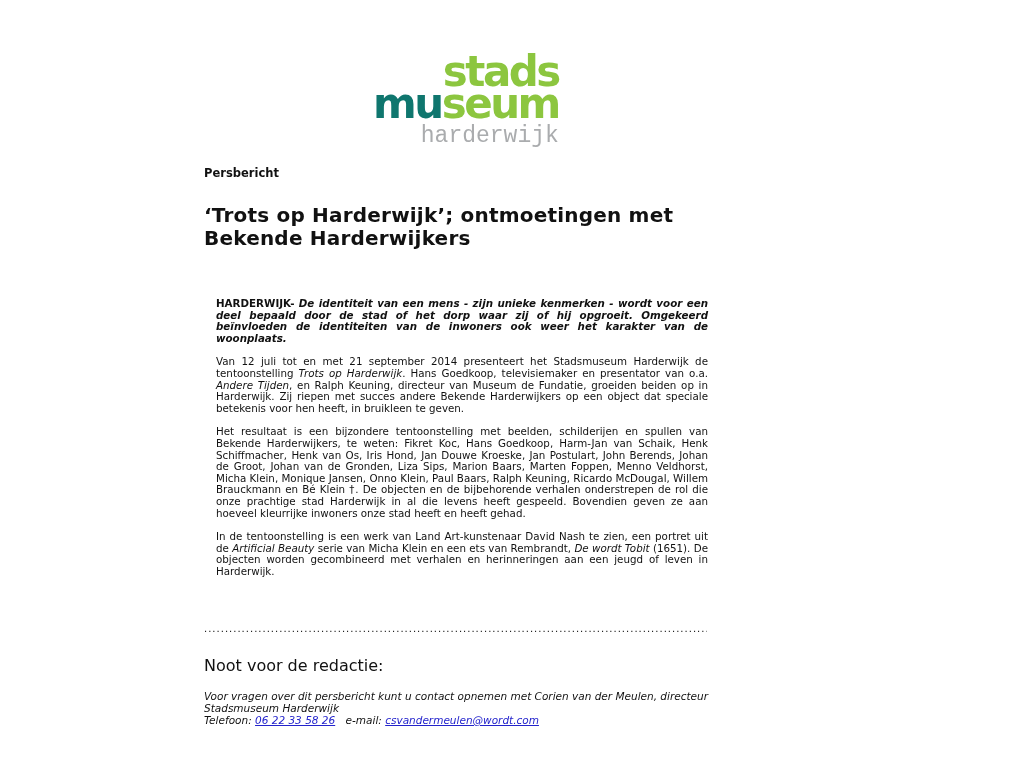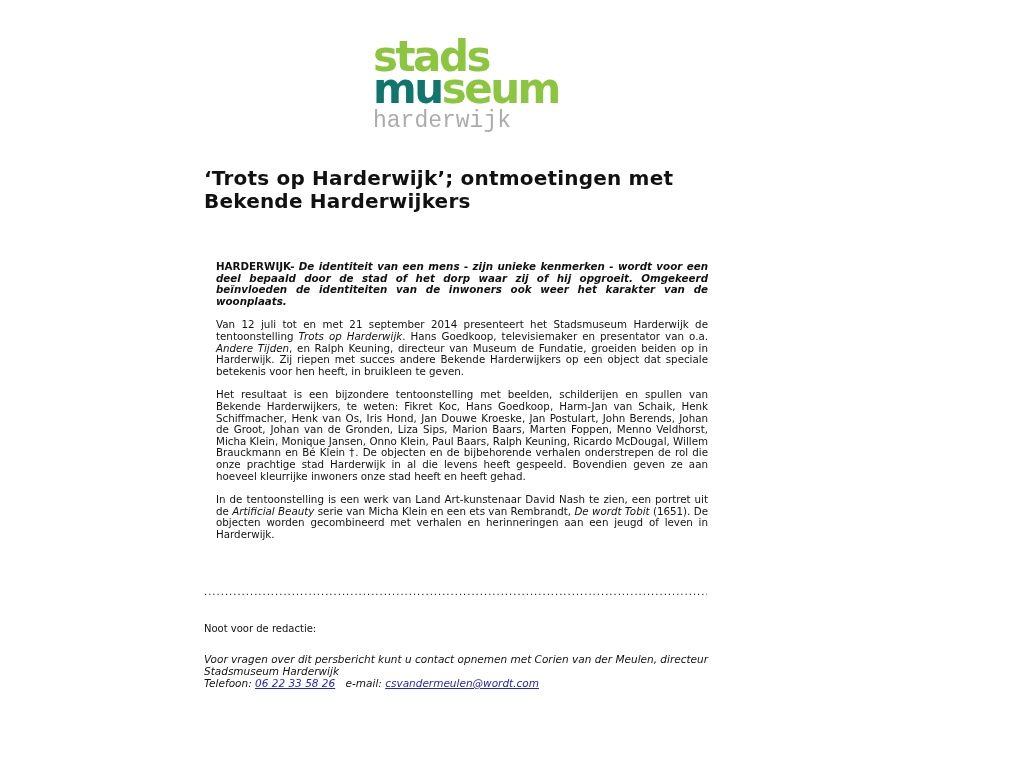--- a/index.html
+++ b/index.html
@@ -7,26 +7,27 @@
     width:1024px; height:768px;
     background:#ffffff;
     font-family:"DejaVu Sans", "Liberation Sans", sans-serif;
     color:#111111;
     position:relative;
     overflow:hidden;
   }
 
   
   .logo {
-    position:absolute; left:373px; top:41px;
+    position:absolute; left:373px; top:56px;
     font-weight:bold;
     font-size:42px;
     line-height:32px;
     letter-spacing:-2.5px;
     user-select:none;
+    text-align:right;
   }
   .logo .row { display:block; white-space:nowrap; }
   .logo .light { color:#8CC63F; }
   .logo .dark  { color:#0f766e; }
   .logo .sub {
     display:block;
     margin-top:3px;
     font-weight:normal;
     font-size:23px;
     line-height:26px;
@@ -38,20 +39,21 @@
   
   .content {
     position:absolute; left:204px; top:167px; width:516px;
   }
   .kicker {
     font-weight:bold;
     font-size:11.5px;
     line-height:13px;
   }
   .title {
+    margin-top:24px;
     font-weight:bold;
     font-size:20px;
     line-height:23px;
     letter-spacing:0.2px;
   }
   .bodytext {
     margin-top:48px;
     font-size:10.3px;
     line-height:11.6px;
     text-align:justify;
@@ -65,21 +67,21 @@
     font-size:10px;
     line-height:12px;
     height:12px;
     letter-spacing:1px;
     white-space:nowrap;
     overflow:hidden;
     width:503px;
     color:#111111;
   }
   .endnote   { margin-top:25px; font-size:10.5px; line-height:12px; }
-  .editornote{ margin-top:25px; font-size:10px; line-height:12px; }
+  .editornote{ margin-top:25px; font-size:16px; line-height:12px; }
   .contact   { margin-top:19px; font-size:10.5px; line-height:11.8px;font-style:italic; }
   .contact .line { display:block; }
   .contact a {
     color:#2323CC;
     text-decoration:underline;
     cursor:pointer;
   }
   .contact .email-label { margin-left:7px; }
 </style>
 </head>
@@ -88,20 +90,21 @@
 <div class="page">
 
   <div class="logo">
     <span class="row light">stads</span>
     <span class="row"><span class="dark">mu</span><span class="light">seum</span></span>
     <span class="sub">harderwijk</span>
   </div>
 
   <div class="content">
 
+    <div class="kicker">Persbericht</div>
 
     <div class="title">‘Trots op Harderwijk’; ontmoetingen met Bekende Harderwijkers</div>
 
     <div class="bodytext">
 
       <p class="lead"><span class="prefix">HARDERWIJK-</span><span> De identiteit van een mens - zijn unieke kenmerken - wordt voor een deel bepaald door de stad of het dorp waar zij of hij opgroeit. Omgekeerd beïnvloeden de identiteiten van de inwoners ook weer het karakter van de woonplaats.</span></p>
 
       <p><span>Van 12 juli tot en met 21 september 2014 presenteert het Stadsmuseum Harderwijk de tentoonstelling </span><i>Trots op Harderwijk</i><span>. Hans Goedkoop, televisiemaker en presentator van o.a. </span><i>Andere Tijden</i><span>, en Ralph Keuning, directeur van Museum de Fundatie, groeiden beiden op in Harderwijk. Zij riepen met succes andere Bekende Harderwijkers op een object dat speciale betekenis voor hen heeft, in bruikleen te geven.</span></p>
 
       <p>Het resultaat is een bijzondere tentoonstelling met beelden, schilderijen en spullen van Bekende Harderwijkers, te weten: Fikret Koc, Hans Goedkoop, Harm-Jan van Schaik, Henk Schiffmacher, Henk van Os, Iris Hond, Jan Douwe Kroeske, Jan Postulart, John Berends, Johan de Groot, Johan van de Gronden, Liza Sips, Marion Baars, Marten Foppen, Menno Veldhorst, Micha Klein, Monique Jansen, Onno Klein, Paul Baars, Ralph Keuning, Ricardo McDougal, Willem Brauckmann en Bé Klein †. De objecten en de bijbehorende verhalen onderstrepen de rol die onze prachtige stad Harderwijk in al die levens heeft gespeeld. Bovendien geven ze aan hoeveel kleurrijke inwoners onze stad heeft en heeft gehad.</p>

